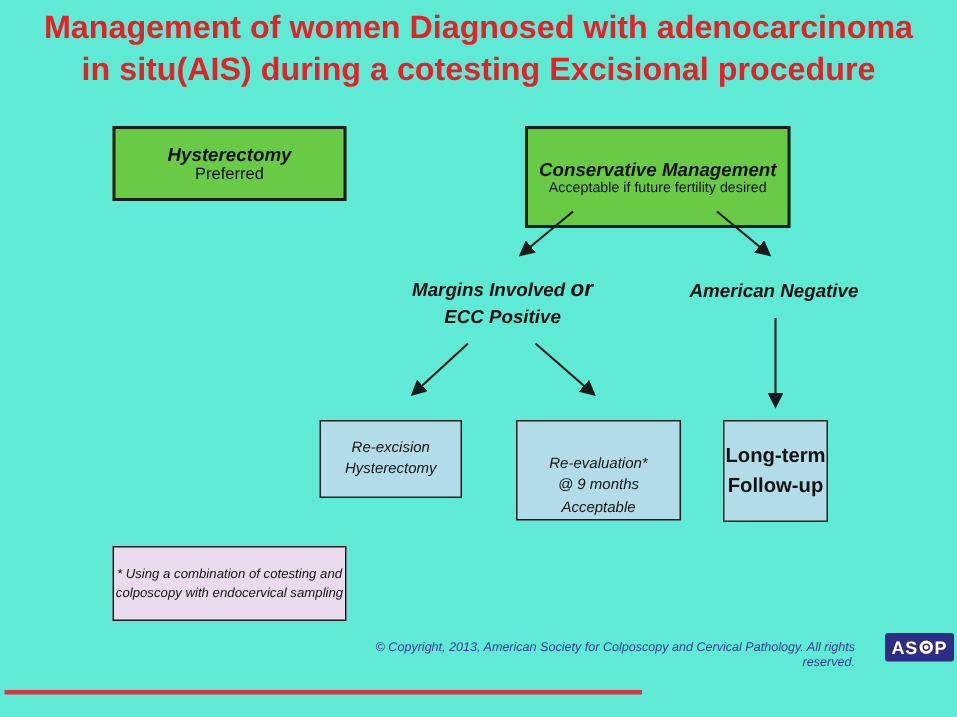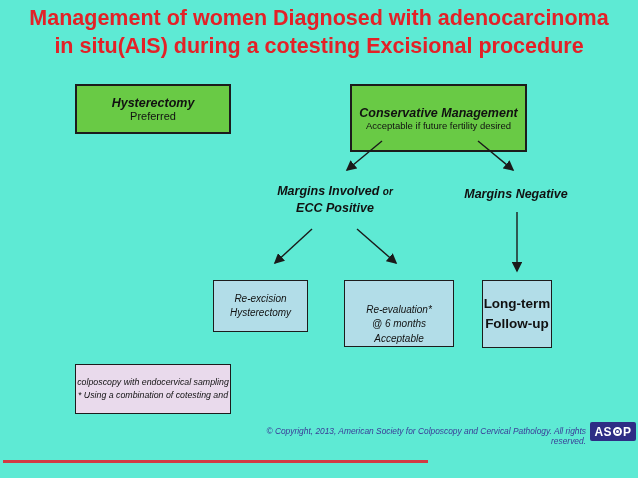--- a/index.html
+++ b/index.html
@@ -47,38 +47,38 @@
   .green-box.conservative .l2 { font-size: 9.5px; }
   .flow-label {
     position: absolute;
     text-align: center;
     font-weight: bold;
     font-style: italic;
     font-size: 12.5px;
     line-height: 1.35;
     color: #111111;
   }
-  .flow-label .suffix { font-size: 10px; }
+  .flow-label .suffix { font-size: 15px; }
   .blue-box .line { font-style: italic; font-size: 10px; line-height: 1.45; }
   .blue-box.longterm .line {
     font-style: normal;
     font-weight: bold;
     font-size: 13.5px;
     line-height: 1.5;
   }
   .lavender-box .line { font-style: italic; font-size: 8.8px; line-height: 1.5; }
   .arrows-svg {
     position: absolute;
     left: 0; top: 0;
     pointer-events: none;
   }
   .copyright {
     position: absolute;
     top: 426px;
-    left: 250px;
+    left: 234px;
     width: 336px;
     text-align: right;
     font-style: italic;
     font-size: 8.4px;
     color: #3a3a97;
   }
   .logo {
     position: absolute;
     left: 590px;
     top: 422px;
@@ -139,41 +139,41 @@
   <div class="box green-box conservative" style="left:350px; top:84px; width:177px; height:68px;">
     <div class="l1">Conservative Management</div>
     <div class="l2">Acceptable if future fertility desired</div>
   </div>
 
   <div class="flow-label" style="left:255px; top:183px; width:160px;">
     <div><span>Margins Involved</span> <span class="suffix">or</span></div>
     <div>ECC Positive</div>
   </div>
 
-  <div class="flow-label" style="left:455px; top:186px; width:122px;">Margins Negative</div>
+  <div class="flow-label" style="left:455px; top:186px; width:122px;">American Negative</div>
 
   <div class="box blue-box" style="left:213px; top:280px; width:95px; height:52px;">
     <div class="line">Re-excision</div>
     <div class="line">Hysterectomy</div>
   </div>
 
   <div class="box blue-box" style="left:344px; top:280px; width:110px; height:67px;justify-content:flex-end;">
     <div class="line">Re-evaluation*</div>
-    <div class="line">@ 6 months</div>
+    <div class="line">@ 9 months</div>
     <div class="line">Acceptable</div>
   </div>
 
   <div class="box blue-box longterm" style="left:482px; top:280px; width:70px; height:68px;">
     <div class="line">Long-term</div>
     <div class="line">Follow-up</div>
   </div>
 
   <div class="box lavender-box" style="left:75px; top:364px; width:156px; height:50px;">
+    <div class="line">* Using a combination of cotesting and</div>
     <div class="line">colposcopy with endocervical sampling</div>
-    <div class="line">* Using a combination of cotesting and</div>
   </div>
 
   <svg class="arrows-svg" width="638" height="478" viewBox="0 0 638 478">
     <defs>
       <marker id="ah" viewBox="0 0 10 10" refX="8.5" refY="5" markerWidth="7.5" markerHeight="7.5" orient="auto">
         <path d="M0,0 L10,5 L0,10 z" fill="#1a1a1a"></path>
       </marker>
     </defs>
     <line x1="382" y1="141" x2="347" y2="170" stroke="#1a1a1a" stroke-width="1.4" marker-end="url(#ah)"></line>
     <line x1="478" y1="141" x2="513" y2="170" stroke="#1a1a1a" stroke-width="1.4" marker-end="url(#ah)"></line>

